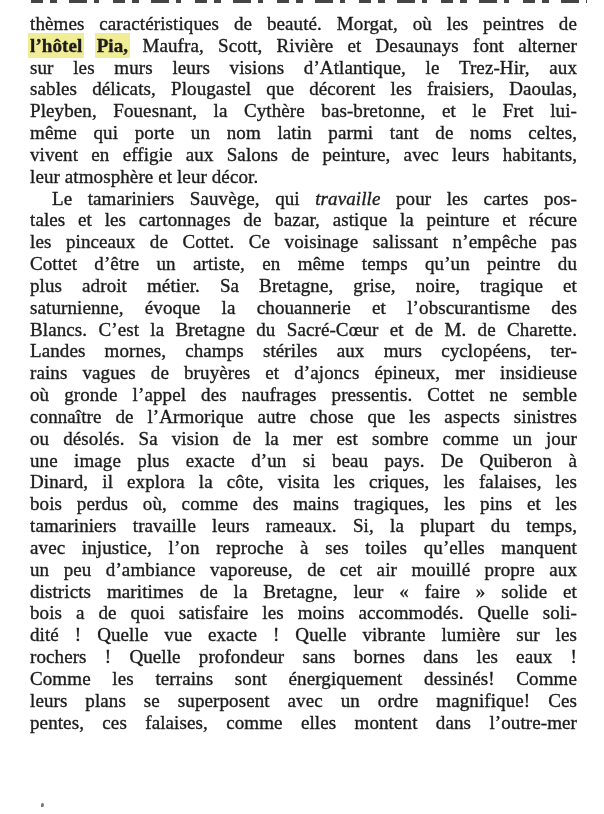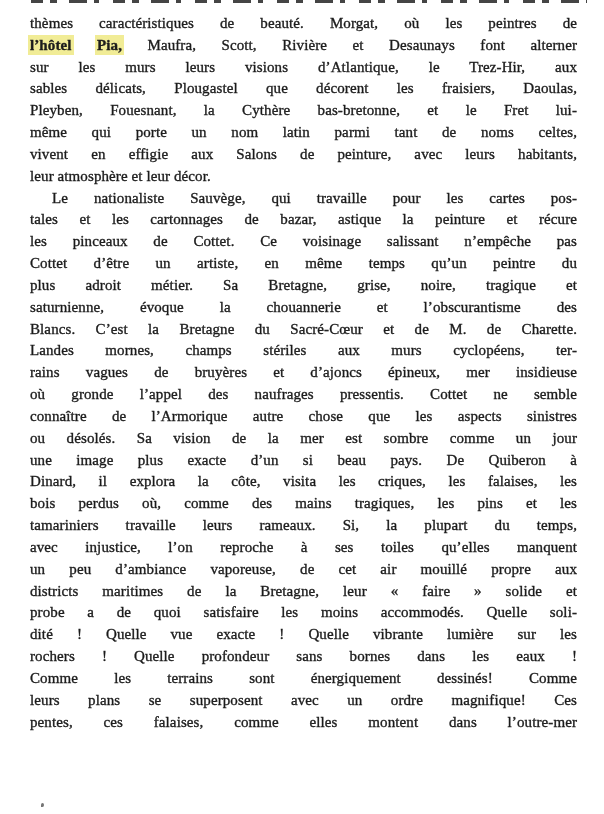--- a/index.html
+++ b/index.html
@@ -31,21 +31,21 @@
       #242424 38px 56px, transparent 56px 63px,
       #242424 63px 68px, transparent 68px 82px);
     opacity: .85;
   }
   .page-text {
     position: absolute;
     left: 30px;
     top: 13px;
     width: 547px;
     font-family: "Liberation Serif", "DejaVu Serif", serif;
-    font-size: 15px;
+    font-size: 19px;
     line-height: 21.83px;
     color: var(--ink, #1c1c1c);
     -webkit-text-stroke: 0.35px var(--ink, #1c1c1c);
     letter-spacing: 0.1px;
   }
   .line {
     text-align: justify;
     text-align-last: justify;
     white-space: nowrap;
   }
@@ -55,20 +55,21 @@
   }
   .line.indent {
     text-indent: 22px;
   }
   .hl {
     background: var(--hl, #f1ec96);
     box-shadow: 0 0 0 2px var(--hl, #f1ec96);
     font-weight: bold;
   }
   .it {
+    font-style: italic;
   }
   .speck {
     position: absolute;
     left: 41px;
     top: 803px;
     width: 3px;
     height: 4px;
     border-radius: 50% 50% 50% 0;
     background: #3a3a3a;
     opacity: .7;
@@ -81,40 +82,40 @@
   <div class="clipped-line-top"></div>
   <div class="page-text">
       <div class="line"><span>thèmes caractéristiques de beauté. Morgat, où les peintres de</span></div>
       <div class="line"><span class="hl">l’hôtel</span><span> </span><span class="hl">Pia,</span><span> Maufra, Scott, Rivière et Desaunays font alterner</span></div>
       <div class="line"><span>sur les murs leurs visions d’Atlantique, le Trez-Hir, aux</span></div>
       <div class="line"><span>sables délicats, Plougastel que décorent les fraisiers, Daoulas,</span></div>
       <div class="line"><span>Pleyben, Fouesnant, la Cythère bas-bretonne, et le Fret lui-</span></div>
       <div class="line"><span>même qui porte un nom latin parmi tant de noms celtes,</span></div>
       <div class="line"><span>vivent en effigie aux Salons de peinture, avec leurs habitants,</span></div>
       <div class="line no-justify"><span>leur atmosphère et leur décor.</span></div>
-      <div class="line indent"><span>Le nationaliste Sauvège, qui </span><span class="it">travaille</span><span> pour les cartes pos-</span></div>
+      <div class="line indent"><span>Le tamariniers Sauvège, qui </span><span class="it">travaille</span><span> pour les cartes pos-</span></div>
       <div class="line"><span>tales et les cartonnages de bazar, astique la peinture et récure</span></div>
       <div class="line"><span>les pinceaux de Cottet. Ce voisinage salissant n’empêche pas</span></div>
       <div class="line"><span>Cottet d’être un artiste, en même temps qu’un peintre du</span></div>
       <div class="line"><span>plus adroit métier. Sa Bretagne, grise, noire, tragique et</span></div>
       <div class="line"><span>saturnienne, évoque la chouannerie et l’obscurantisme des</span></div>
       <div class="line"><span>Blancs. C’est la Bretagne du Sacré-Cœur et de M. de Charette.</span></div>
       <div class="line"><span>Landes mornes, champs stériles aux murs cyclopéens, ter-</span></div>
       <div class="line"><span>rains vagues de bruyères et d’ajoncs épineux, mer insidieuse</span></div>
       <div class="line"><span>où gronde l’appel des naufrages pressentis. Cottet ne semble</span></div>
       <div class="line"><span>connaître de l’Armorique autre chose que les aspects sinistres</span></div>
       <div class="line"><span>ou désolés. Sa vision de la mer est sombre comme un jour</span></div>
       <div class="line"><span>une image plus exacte d’un si beau pays. De Quiberon à</span></div>
       <div class="line"><span>Dinard, il explora la côte, visita les criques, les falaises, les</span></div>
       <div class="line"><span>bois perdus où, comme des mains tragiques, les pins et les</span></div>
       <div class="line"><span>tamariniers travaille leurs rameaux. Si, la plupart du temps,</span></div>
       <div class="line"><span>avec injustice, l’on reproche à ses toiles qu’elles manquent</span></div>
       <div class="line"><span>un peu d’ambiance vaporeuse, de cet air mouillé propre aux</span></div>
       <div class="line"><span>districts maritimes de la Bretagne, leur « faire » solide et</span></div>
-      <div class="line"><span>probe a de quoi satisfaire les moins accommodés. Quelle soli-</span></div>
+      <div class="line"><span>bois a de quoi satisfaire les moins accommodés. Quelle soli-</span></div>
       <div class="line"><span>dité ! Quelle vue exacte ! Quelle vibrante lumière sur les</span></div>
       <div class="line"><span>rochers ! Quelle profondeur sans bornes dans les eaux !</span></div>
       <div class="line"><span>Comme les terrains sont énergiquement dessinés! Comme</span></div>
       <div class="line"><span>leurs plans se superposent avec un ordre magnifique! Ces</span></div>
       <div class="line"><span>pentes, ces falaises, comme elles montent dans l’outre-mer</span></div>
     </div>
   <div class="speck"></div>
 </div>
 
 </body></html>

